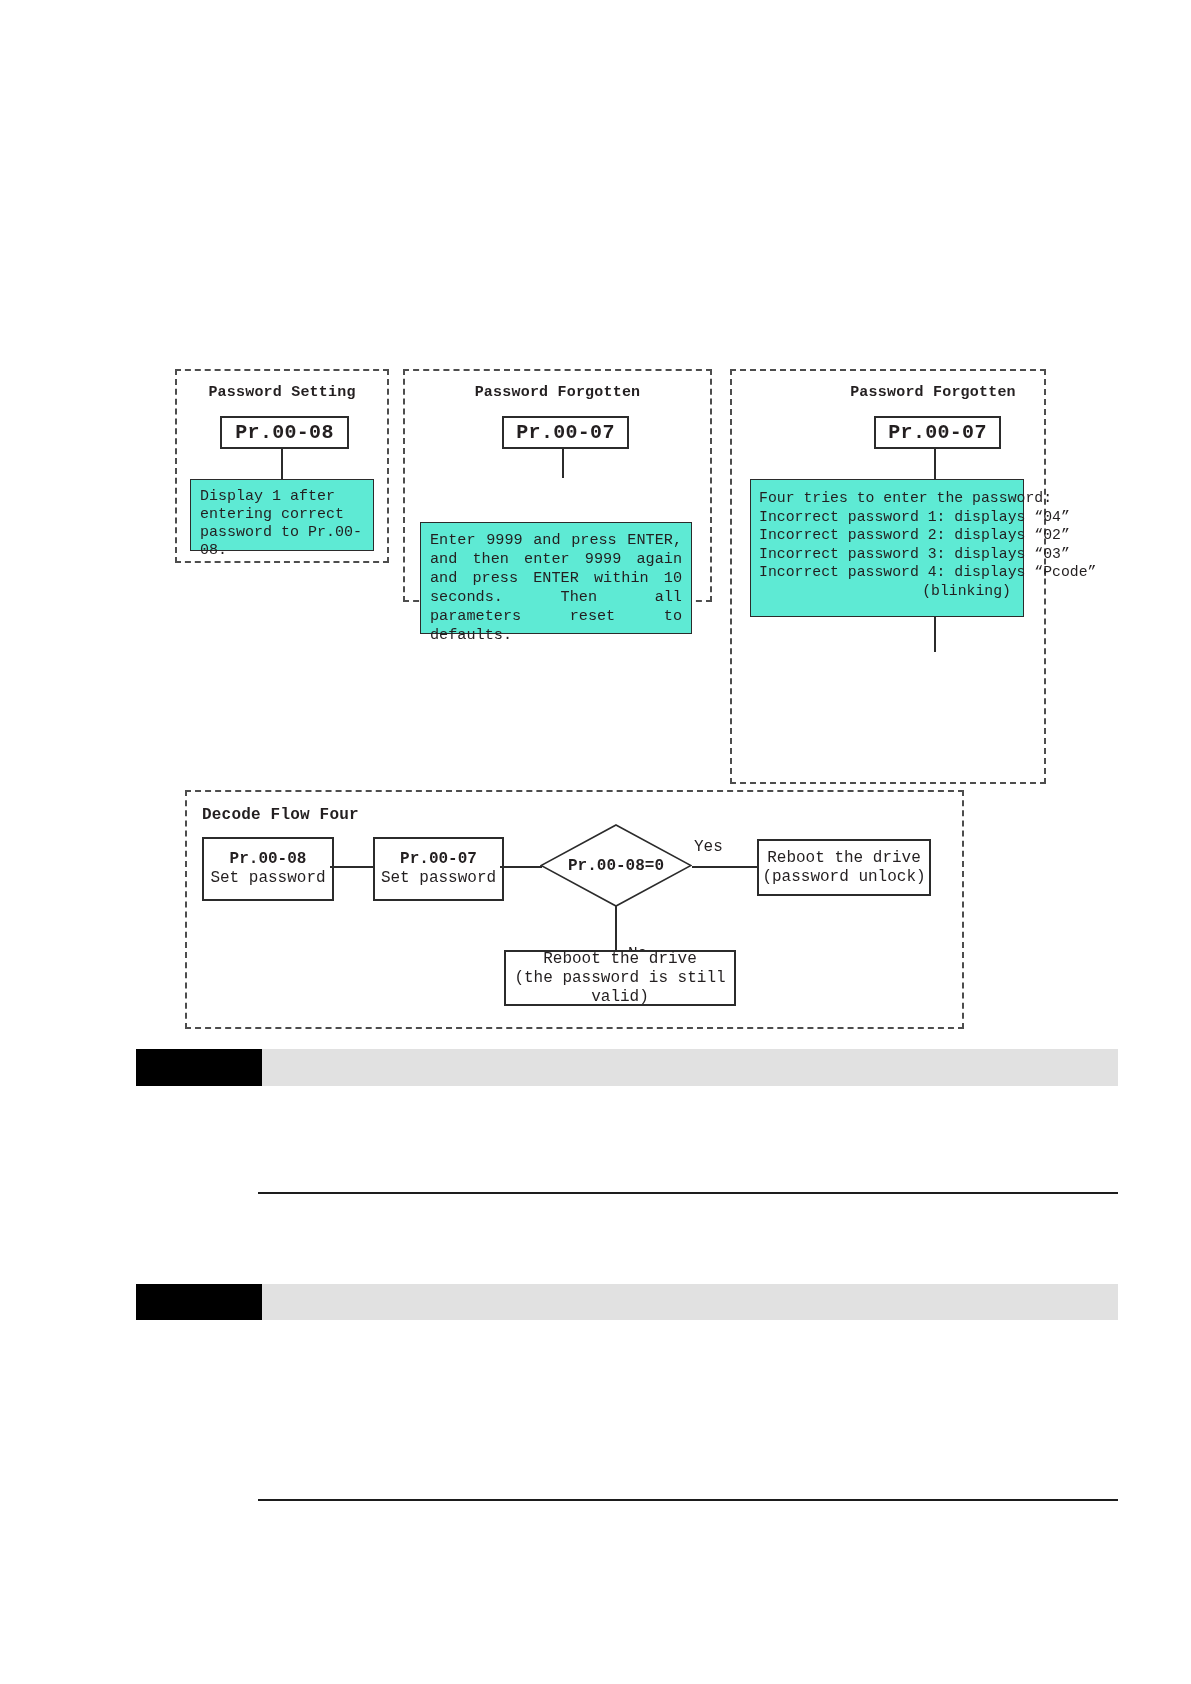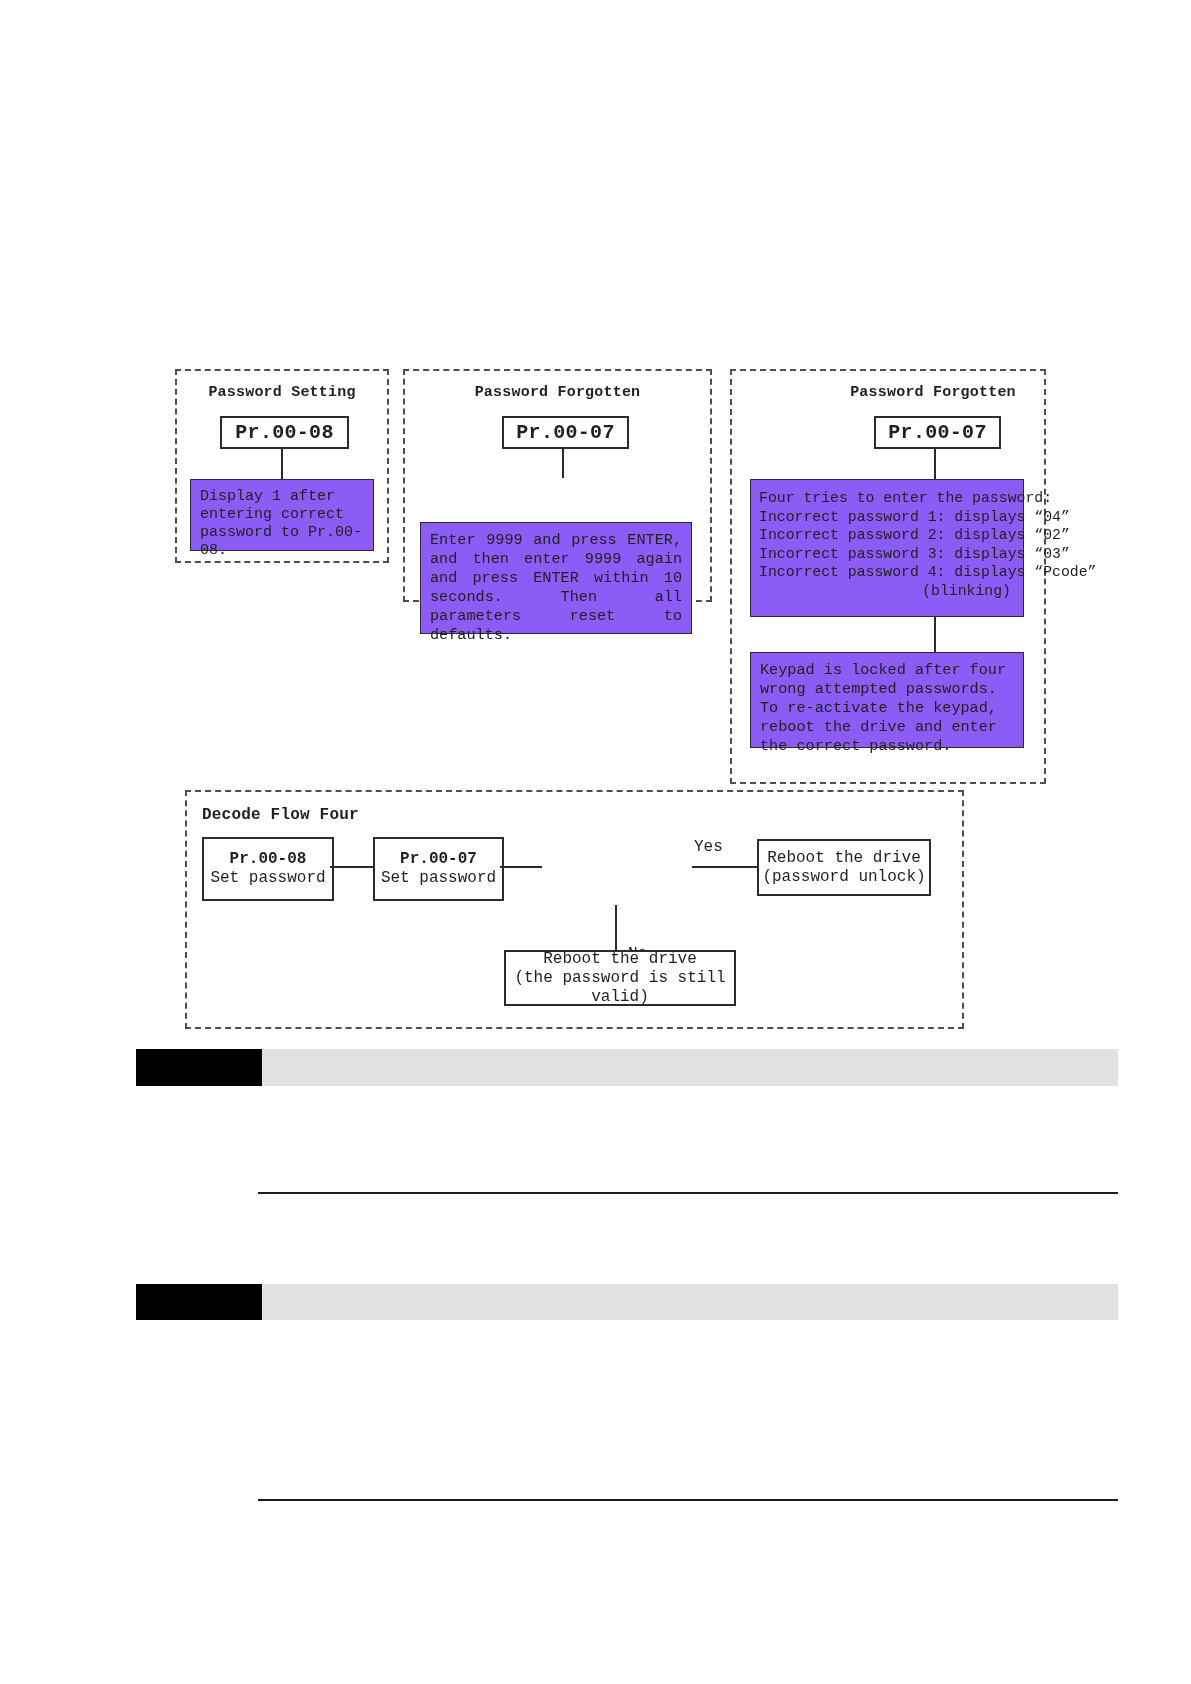--- a/index.html
+++ b/index.html
@@ -30,21 +30,21 @@
     border:2px solid #2b2b2b;
     background:#ffffff;
     display:flex;align-items:center;justify-content:center;
     font-weight:bold;
     font-size:20px;
     letter-spacing:.3px;
   }
   .note-box{
     position:absolute;
     border:1.5px solid #2b2b2b;
-    background:#8b5cf6;
+    background:#5eead4;
     font-size:15px;
     line-height:18px;
     padding:8px 9px;
     box-sizing:border-box;
   }
   .pre{white-space:pre-line;}
   .justify{text-align:justify;line-height:19px;font-size:15.2px;margin-top:44px;}
   .vline{position:absolute;width:2px;background:#2b2b2b;}
   .hline{position:absolute;height:2px;background:#2b2b2b;}
   .tries-line{white-space:nowrap;line-height:18.5px;font-size:14.8px;}
@@ -107,40 +107,45 @@
       <div class="tries-line">Four tries to enter the password:</div>
       <div class="tries-line">Incorrect password 1: displays “04”</div>
       <div class="tries-line">Incorrect password 2: displays “02”</div>
       <div class="tries-line">Incorrect password 3: displays “03”</div>
       <div class="tries-line">Incorrect password 4: displays “Pcode”</div>
       <div class="blink-line">(blinking)</div>
     </div>
 
     <div class="vline" style="left:202px;top:246px;height:35px;"></div>
 
-    <div class="note-box" style="left:18px;top:281px;width:274px;height:96px;line-height:19px;font-size:15.2px;">Keypad is locked after four wrong attempted passwords. To re-activate the keypad, reboot the drive and enter the correct password.</div>
   </div>
 
   <div class="dashed-box" style="left:185px;top:790px;width:775px;height:235px;">
     <div class="flow-title" style="left:15px;top:14px;text-align:left;font-size:16px;">Decode Flow Four</div>
 
     <div class="fc-box" style="left:15px;top:45px;width:128px;height:60px;">
       <div class="b">Pr.00-08</div>
       <div>Set password</div>
     </div>
 
     <div class="hline" style="left:143px;top:74px;width:43px;"></div>
 
     <div class="fc-box" style="left:186px;top:45px;width:127px;height:60px;">
       <div class="b">Pr.00-07</div>
       <div>Set password</div>
     </div>
 
     <div class="hline" style="left:313px;top:74px;width:42px;"></div>
 
+    <div class="diamond-wrap" style="left:353px;top:32px;width:152px;height:83px;">
+      <svg width="152" height="83" viewBox="0 0 152 83">
+        <polygon points="76,1 151,41.5 76,82 1,41.5" fill="#ffffff" stroke="#2b2b2b" stroke-width="1.6"></polygon>
+      </svg>
+      <div class="diamond-label">Pr.00-08=0</div>
+    </div>
 
     <div class="branch-label" style="left:507px;top:46px;">Yes</div>
     <div class="hline" style="left:505px;top:74px;width:65px;"></div>
     <div class="fc-box pre" style="left:570px;top:47px;width:170px;height:53px;">Reboot the drive
 (password unlock)</div>
 
     <div class="vline" style="left:428px;top:113px;height:45px;"></div>
     <div class="branch-label" style="left:441px;top:118px;margin-top:35px;">No</div>
     <div class="fc-box pre" style="left:317px;top:158px;width:228px;height:52px;">Reboot the drive
 (the password is still valid)</div>

